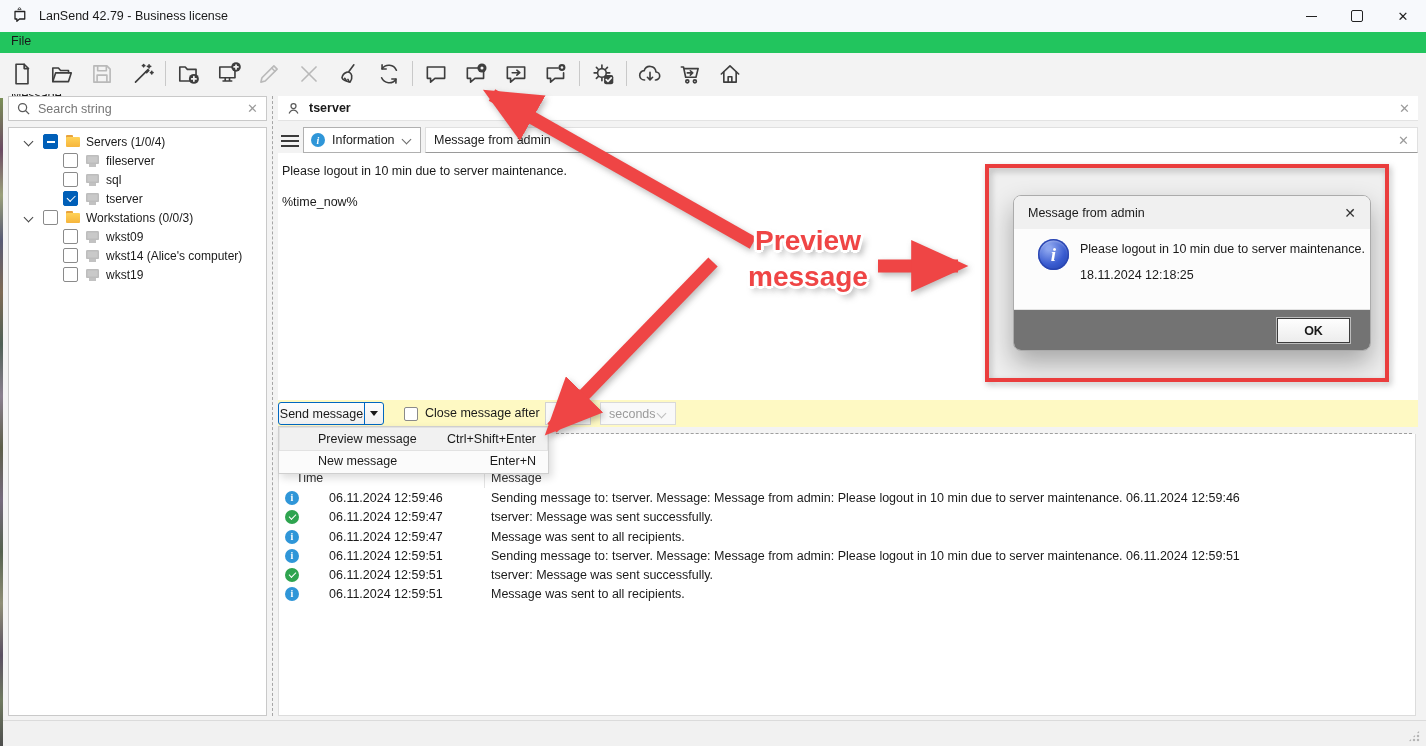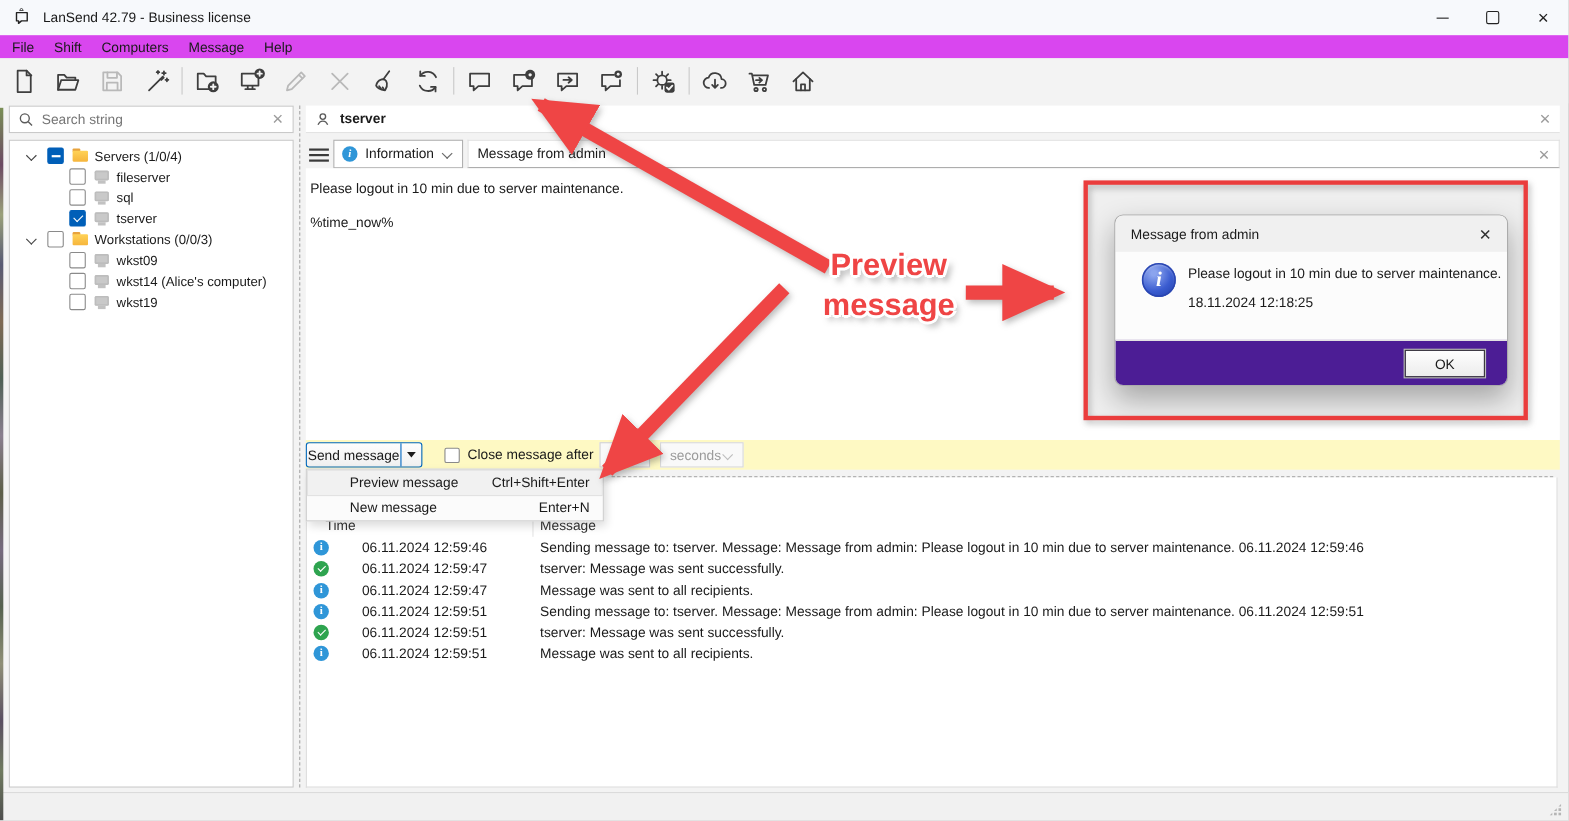--- a/index.html
+++ b/index.html
@@ -11,21 +11,21 @@
   .titlebar{left:0;top:0;right:0;height:32px;background:#f7f9fc;display:flex;align-items:center;}
   .app-icon{margin-left:12px;width:18px;height:18px;}
   .title-text{margin-left:9px;font-size:12.5px;}
   .win-controls{position:absolute;right:0;top:0;height:32px;display:flex;}
   .win-btn{width:46px;height:32px;display:flex;align-items:center;justify-content:center;font-size:13px;color:#222;}
   .glyph-min{display:block;width:11px;height:1px;background:#222;}
   .glyph-max{display:block;width:10px;height:10px;border:1px solid #222;border-radius:2px;}
   .glyph-close{font-size:13px;line-height:1;}
 
   
-  .menubar{left:0;top:32px;right:0;height:21px;display:flex;align-items:center;padding-left:2px;background:#d946ef;}
+  .menubar{left:0;top:32px;right:0;height:21px;display:flex;padding-left:2px;background:#22c55e;flex-direction:column;}
   .menu-item{padding:2px 9px;font-size:12.5px;}
 
   
   .toolbar{left:0;top:53px;right:0;height:41px;display:flex;align-items:center;background:#f3f3f3;padding-left:2px;}
   .tb-btn{width:40px;height:40px;display:flex;align-items:center;justify-content:center;}
   .tb-btn svg{stroke:#3e3e3e;fill:none;stroke-width:1.5;stroke-linecap:round;stroke-linejoin:round;}
   .tb-btn.disabled svg{stroke:#b9b9b9;}
   .tb-btn .badge{fill:#3e3e3e;stroke:none;}
   .tb-sep{width:1px;height:25px;background:#c9c9c9;margin:0 3px;}
 
@@ -137,21 +137,21 @@
   .pd-title .t{margin-left:14px;flex:1;}
   .pd-title .x{margin-right:14px;font-size:14px;color:#333;}
   .pd-body{height:80px;background:#fcfcfc;position:relative;}
   .pd-info{position:absolute;left:24px;top:10px;width:31px;height:31px;border-radius:50%;
            background:radial-gradient(circle at 35% 30%,#8ba4ee 8%,#3a5cd0 55%,#1d3ca6);
            box-shadow:inset 0 0 0 1.5px #2a46b2, inset 0 2px 3px rgba(255,255,255,.5);color:#fff;
            font-family:"Liberation Serif",serif;font-style:italic;font-weight:bold;font-size:19px;
            display:flex;align-items:center;justify-content:center;}
   .pd-msg{position:absolute;left:66px;top:13px;font-size:12.5px;}
   .pd-ts{position:absolute;left:66px;top:39px;font-size:12.5px;}
-  .pd-footer{height:43px;background:#4c1d95;border-top:1px solid #e2e2e2;position:relative;}
+  .pd-footer{height:43px;background:#737373;border-top:1px solid #e2e2e2;position:relative;font-weight:bold;}
   .ok-btn{position:absolute;right:20px;top:8px;width:71px;height:23px;background:linear-gradient(#fefefe,#ececec);
           border:1px solid #3c3c3c;box-shadow:0 0 0 1px #bdbdbd;font-size:12.5px;display:flex;align-items:center;justify-content:center;}
 
   
   .overlay{position:absolute;left:0;top:0;z-index:10;pointer-events:none;filter:drop-shadow(2px 3px 3px rgba(60,60,60,.35));}
   .annot-label{left:718px;top:223px;width:180px;text-align:center;z-index:10;font-size:28px;font-weight:bold;color:#ef4545;line-height:36px;
     text-shadow:-3px 0 0 #fff,3px 0 0 #fff,0 -3px 0 #fff,0 3px 0 #fff,-2px -2px 0 #fff,2px -2px 0 #fff,-2px 2px 0 #fff,2px 2px 0 #fff,4px 5px 6px rgba(90,90,90,.55);}
 </style>
 </head>
 <body>

